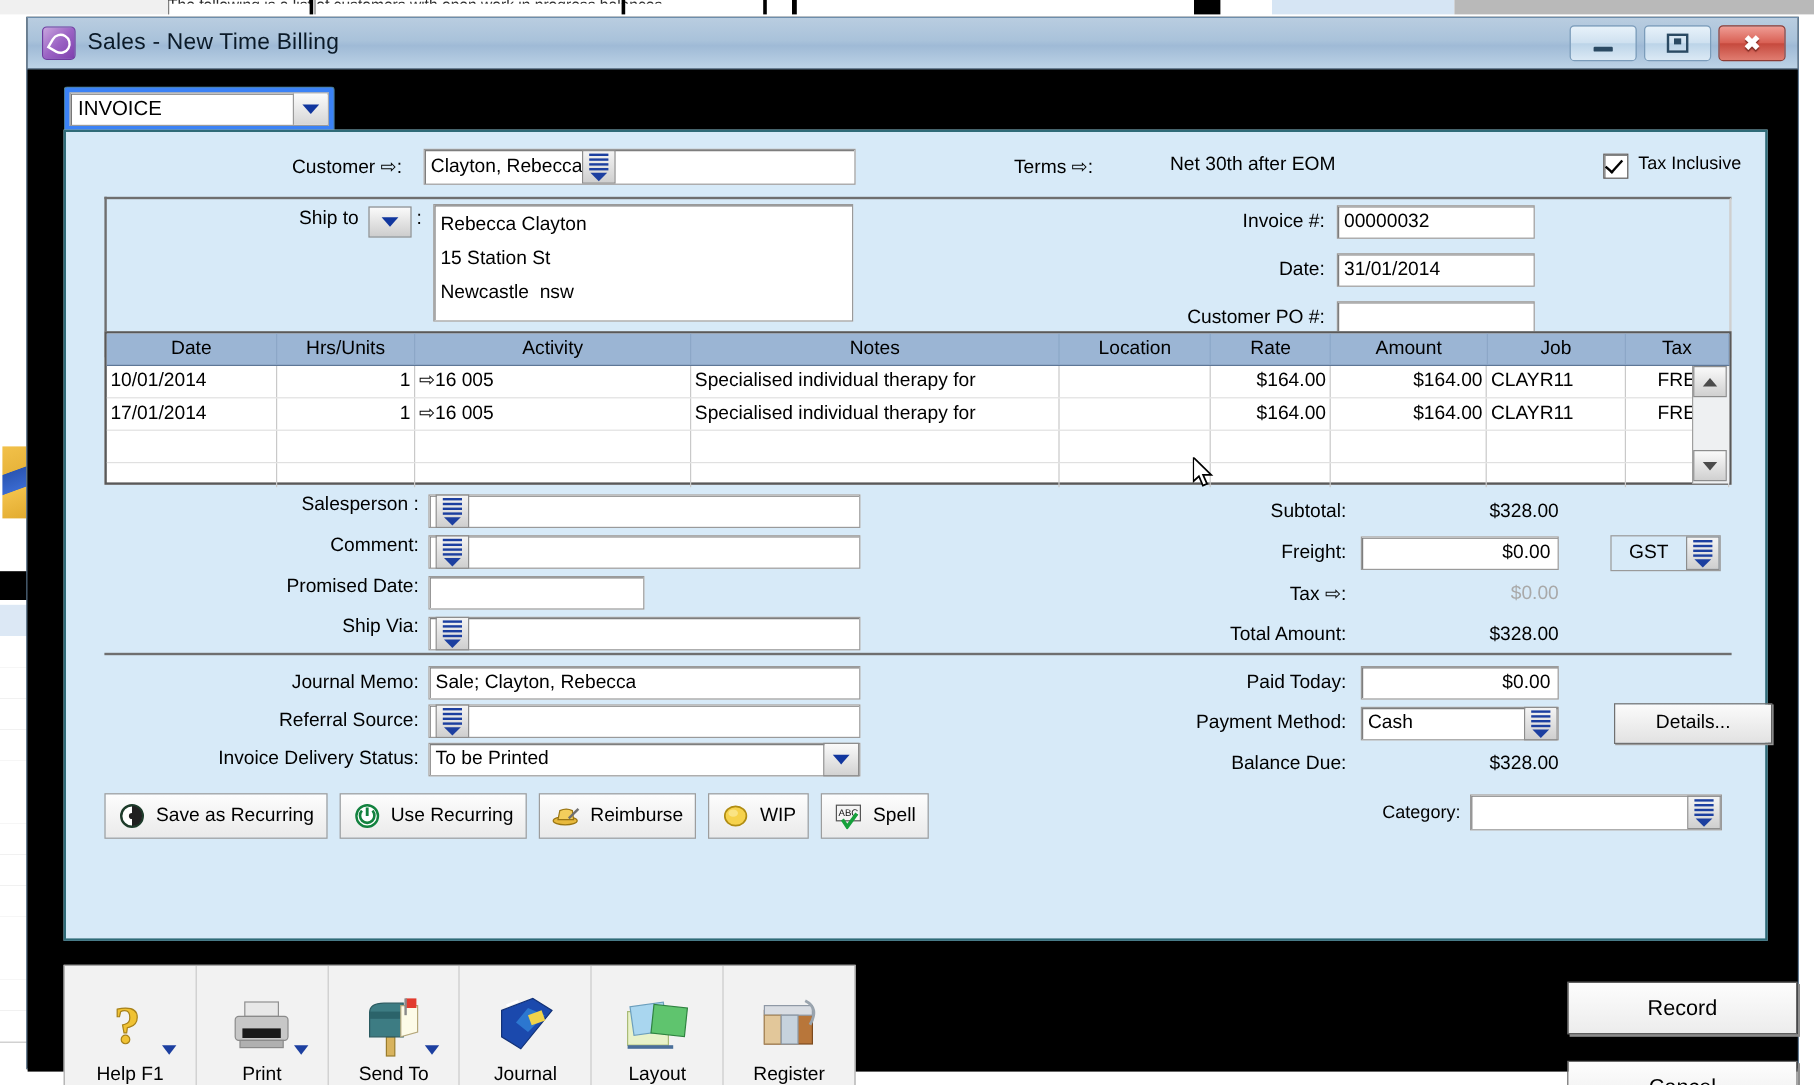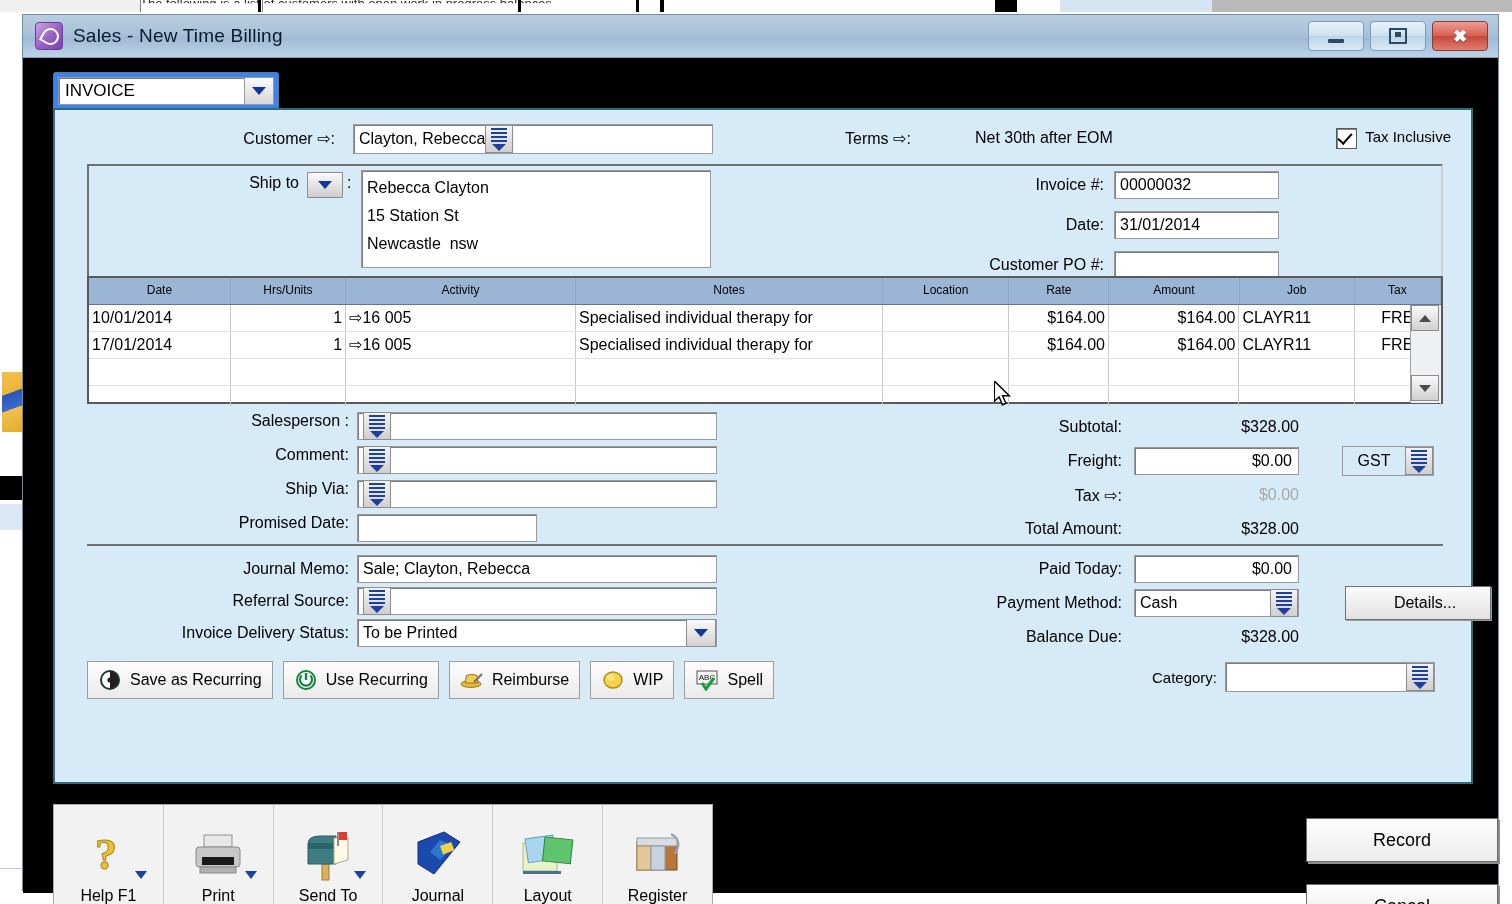--- a/index.html
+++ b/index.html
@@ -120,21 +120,21 @@
      border:1px solid #9a9a9a;box-shadow:inset 1px 1px 0 #7e7e7e;box-sizing:border-box;padding:3px 5px;
      font-size:16px;line-height:28px;white-space:pre;}
   #inv-fields{position:absolute;left:830px;top:4px;width:450px;}
   .invrow{display:flex;align-items:center;height:30px;margin-bottom:10px;}
   .invrow .ilbl{width:185px;text-align:right;padding-right:10px;font-size:16px;}
   .invrow .field{width:165px;height:28px;}
 
   
   #grid{position:absolute;left:32px;top:166px;width:1356px;height:128px;border:2px solid #595959;box-sizing:border-box;background:#fff;}
   #grid-head{display:flex;height:26px;background:#9bb5d4;border-bottom:1px solid #5e7797;}
-  #grid-head div{font-size:12px;text-align:center;line-height:25px;color:#000;border-right:1px solid #8ca7c7;box-sizing:border-box;}
+  #grid-head div{font-size:16px;text-align:center;line-height:25px;color:#000;border-right:1px solid #8ca7c7;box-sizing:border-box;}
   #grid-body{position:relative;height:98px;}
   .grow{display:flex;height:26px;border-bottom:1px solid #e0e0e0;}
   .grow div{font-size:16px;line-height:25px;border-right:1px solid #c9c9c9;box-sizing:border-box;padding:0 3px;white-space:nowrap;overflow:hidden;}
   .c-date{width:148px;}
   .c-hrs{width:120px;text-align:right;}
   .c-act{width:240px;}
   .c-notes{width:320px;}
   .c-loc{width:132px;}
   .c-rate{width:104px;text-align:right;}
   .c-amt{width:136px;text-align:right;}
@@ -166,21 +166,21 @@
 
   
   #lowbox{position:absolute;left:32px;top:438px;width:1356px;height:104px;background:#d7eaf8;}
   #lowleft{position:absolute;left:0;top:6px;}
   .lowrow{display:flex;align-items:center;height:30px;margin-bottom:2px;}
   .lowrow .lwl{width:262px;text-align:right;padding-right:8px;font-size:16px;}
   .lowrow .field{width:360px;height:28px;}
   #lowright{position:absolute;left:820px;top:6px;width:400px;}
   #details-btn{position:absolute;left:1258px;top:38px;width:130px;height:32px;
      background:linear-gradient(180deg,#fbfbfb,#e2e2e2);border:1px solid #707070;
-     box-shadow:1px 1px 0 #9a9a9a;display:flex;align-items:center;justify-content:center;font-size:16px;padding-left:14px;}
+     box-shadow:1px 1px 0 #9a9a9a;display:flex;align-items:center;justify-content:center;font-size:16px;}
 
   
   #actionbar{position:absolute;left:32px;top:546px;width:1356px;height:48px;background:#d7eaf8;
      display:flex;align-items:center;}
   .actbtn{height:38px;background:linear-gradient(180deg,#fdfdfd,#eaeaea);border:1px solid #9d9d9d;
      display:flex;align-items:center;gap:8px;padding:0 10px;margin-right:10px;font-size:16px;box-sizing:border-box;}
   .actbtn .ibox{width:24px;height:24px;display:flex;align-items:center;justify-content:center;}
   #cat-wrap{position:absolute;right:8px;top:6px;display:flex;align-items:center;gap:8px;}
   #cat-wrap .field{width:210px;height:30px;}
 
@@ -427,38 +427,38 @@
                     <b></b>
                     <b></b>
                     <b></b>
                     <b></b>
                   </div>
                   <div class="tri"></div>
                 </div>
             </div>
           </div>
           <div class="lrow">
+            <div class="llbl">Promised Date:</div>
+            <div class="field" style="width:180px">
+              <div class="fv"></div>
+            </div>
+          </div>
+          <div class="lrow">
             <div class="llbl">Ship Via:</div>
             <div class="field">
               <div class="fv"></div>
               <div class="lookup">
                   <div class="bars">
                     <b></b>
                     <b></b>
                     <b></b>
                     <b></b>
                   </div>
                   <div class="tri"></div>
                 </div>
-            </div>
-          </div>
-          <div class="lrow">
-            <div class="llbl">Promised Date:</div>
-            <div class="field" style="width:180px">
-              <div class="fv"></div>
             </div>
           </div>
         </div>
 
         <div id="totals">
           <div class="trow">
             <div class="tlbl">Subtotal:</div>
             <div class="tval">$328.00</div>
           </div>
           <div class="trow">

